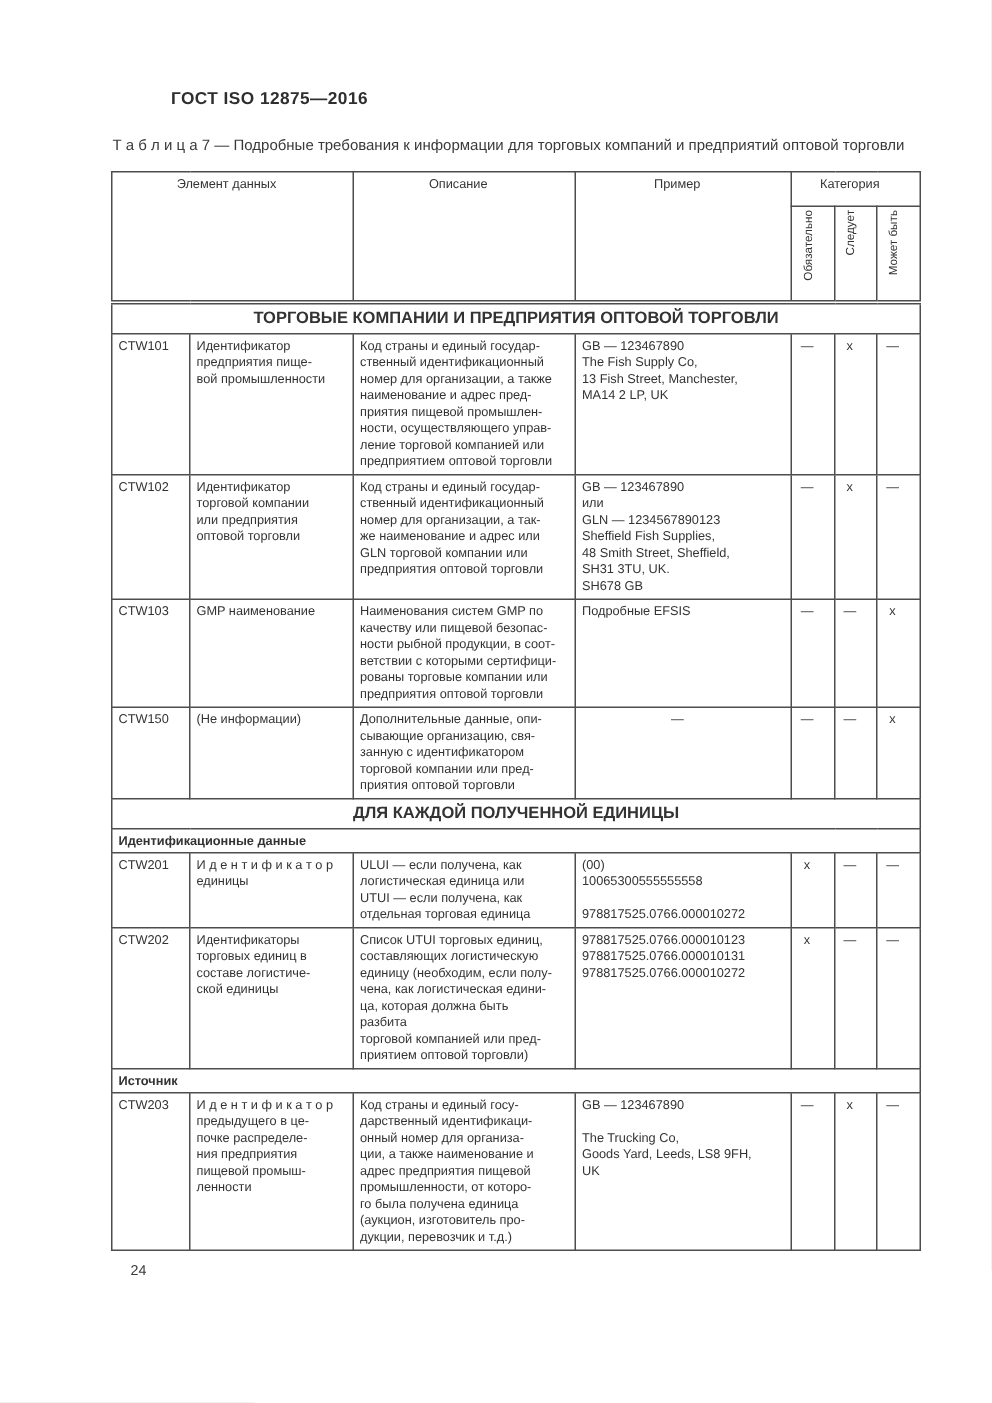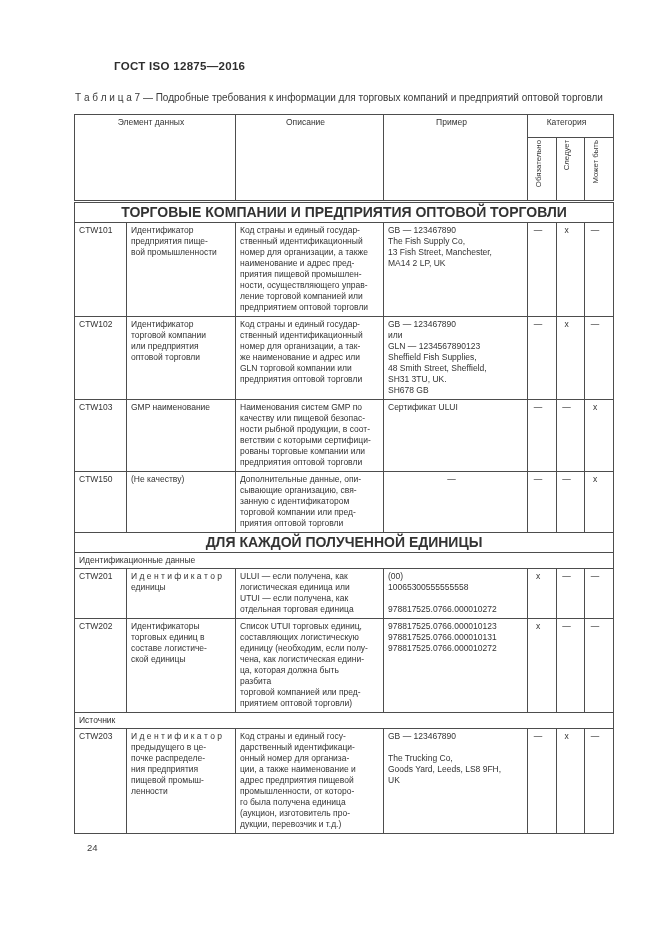--- a/index.html
+++ b/index.html
@@ -42,25 +42,25 @@
   .vtext {
     display: inline-block;
     writing-mode: vertical-rl;
     transform: rotate(180deg);
     font-size: 7.8px;
     white-space: nowrap;
     line-height: 9px;
   }
   .bb-double { border-bottom: 3px double #4d4d4d !important; }
   tr.section-row td {
-    text-align: center; font-weight: bold; font-size: 14px;
+    text-align: center; font-weight: bold; font-size: 11px;
     padding: 4px 2px; line-height: 11px; vertical-align: middle;
   }
   tr.subsection-row td {
-    text-align: left; font-weight: normal; font-size: 8.5px;
+    text-align: left; font-weight: bold; font-size: 8.5px;
     padding: 2px 4px; line-height: 11px; vertical-align: middle;
   }
   td.ml { white-space: pre-line; }
   td.cat { text-align: center; padding: 2px 1px; }
   td.center-cell { text-align: center; vertical-align: middle; }
   .page-number {
     position: absolute; left: 75px; top: 842px;
     font-size: 9.5px; color: #3a3a3a; margin-left: 12px;
   }
 </style>
@@ -146,28 +146,28 @@
       </tr>
       <tr>
         <td>CTW103</td>
         <td class="ml">GMP наименование</td>
         <td class="ml">Наименования систем GMP по
 качеству или пищевой безопас-
 ности рыбной продукции, в соот-
 ветствии с которыми сертифици-
 рованы торговые компании или
 предприятия оптовой торговли</td>
-        <td class="ml">Сертификат ULUI</td>
+        <td class="ml">Подробные EFSIS</td>
         <td class="cat">—</td>
         <td class="cat">—</td>
         <td class="cat">x</td>
       </tr>
       <tr>
         <td>CTW150</td>
-        <td class="ml">(Не качеству)</td>
+        <td class="ml">(Не информации)</td>
         <td class="ml">Дополнительные данные, опи-
 сывающие организацию, свя-
 занную с идентификатором
 торговой компании или пред-
 приятия оптовой торговли</td>
         <td class="ml center-cell">—</td>
         <td class="cat">—</td>
         <td class="cat">—</td>
         <td class="cat">x</td>
       </tr>

